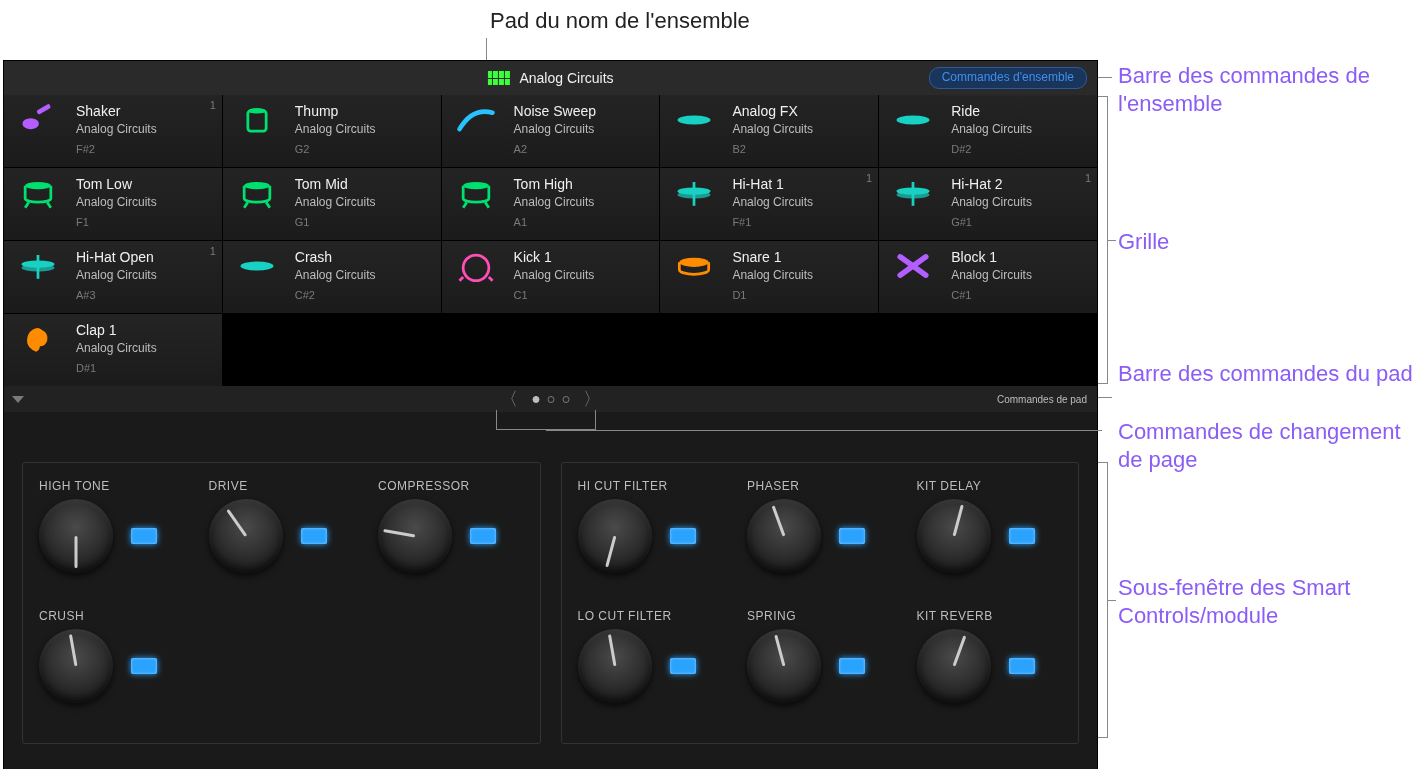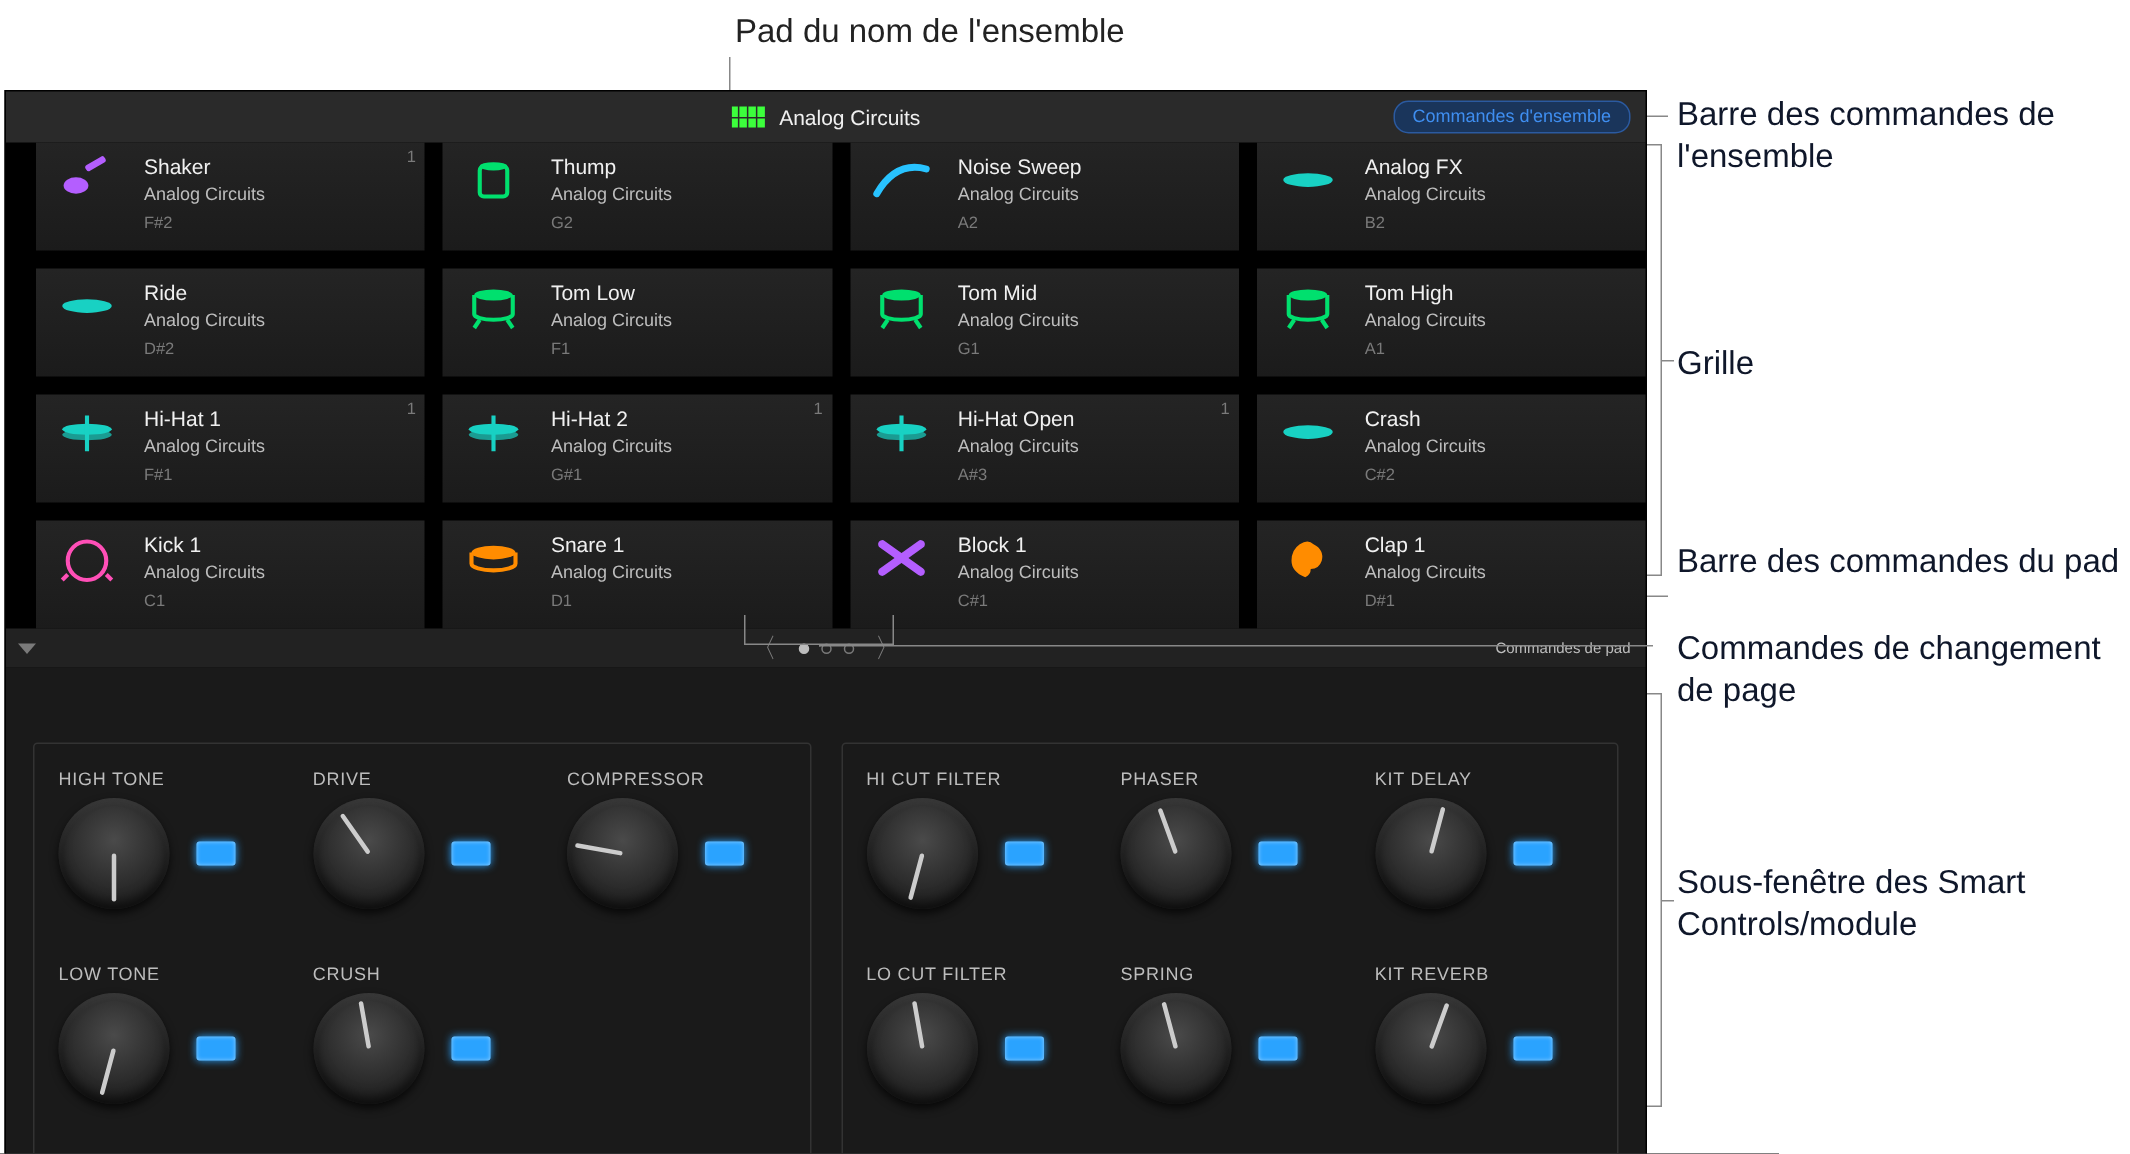--- a/index.html
+++ b/index.html
@@ -85,24 +85,23 @@
     border: 1px solid #2b5aa0;
     border-radius: 10px;
     color: #3f8ef0;
     padding: 2px 12px 4px;
     font-size: 12px;
   }
 
   
   .grid {
     display: grid;
-    grid-template-columns: repeat(4, 1fr);
-    gap: 12px;
+    grid-template-columns: repeat(5, 1fr);
+    gap: 1px;
     background: #000;
-    padding-left: 20px;
   }
   .pad {
     background: linear-gradient(#242424,#1b1b1b);
     height: 72px;
     padding: 8px 10px 6px 12px;
     display: flex;
     gap: 16px;
     align-items: flex-start;
     position: relative;
     cursor: pointer;
@@ -219,21 +218,21 @@
   .callouts {
     position:absolute;
     left: 1102px;
     top: 60px;
     width: 316px;
   }
   .callout {
     position:absolute;
     font-size: 22px;
     line-height: 1.25;
-    color: #0f172a;
+    color: #8b5cf6;
   }
   .bracket {
     position:absolute;
     border-right: 1px solid var(--leader);
     border-top: 1px solid var(--leader);
     border-bottom: 1px solid var(--leader);
   }
   .leader-h {
     position:absolute;
     height:1px;
@@ -531,29 +530,20 @@
         <div class="knob-cell">
           <div class="label">COMPRESSOR</div>
           <div class="knob-row">
             <div class="knob">
               <div class="pointer" style="transform: translate(-50%,0) rotate(100deg);"></div>
             </div>
             <div class="led"></div>
           </div>
         </div>
         <div class="knob-cell">
-          <div class="label">LOW TONE</div>
-          <div class="knob-row">
-            <div class="knob">
-              <div class="pointer" style="transform: translate(-50%,0) rotate(15deg);"></div>
-            </div>
-            <div class="led"></div>
-          </div>
-        </div>
-        <div class="knob-cell">
           <div class="label">CRUSH</div>
           <div class="knob-row">
             <div class="knob">
               <div class="pointer" style="transform: translate(-50%,0) rotate(170deg);"></div>
             </div>
             <div class="led"></div>
           </div>
         </div>
       </div>
     <div class="knob-group" id="kg1">

